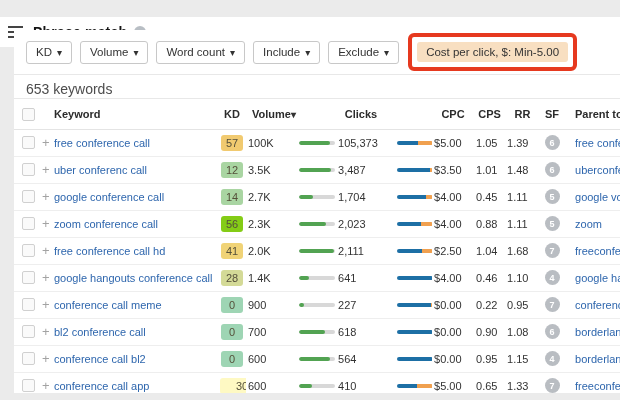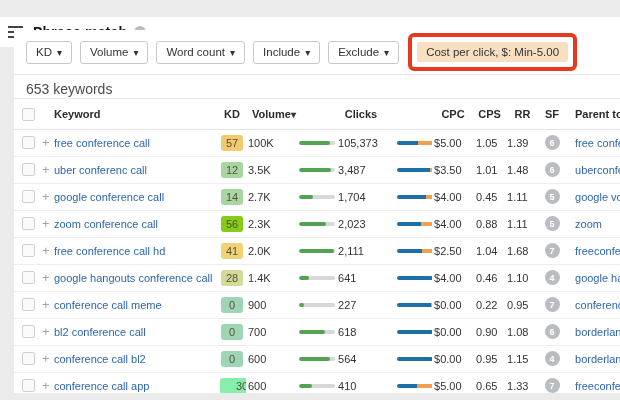--- a/index.html
+++ b/index.html
@@ -368,21 +368,21 @@
     <td class="ar">0.95</td>
     <td class="ar">1.15</td>
     <td class="ac"><span class="sf-badge">4</span></td>
     <td class="al parent-td"><a class="kw">borderlan</a></td>
   </tr>
 
   <tr>
     <td class="cb-cell"><input type="checkbox" style=""></td>
     <td><span class="plus"></span></td>
     <td class="al"><a class="kw">conference call app</a></td>
-    <td class="ac"><span class="kd-badge" style="background: #86efac; padding-left: 16px;">30</span></td>
+    <td class="ac"><span class="kd-badge" style="background: #fef9c3; padding-left: 16px;">30</span></td>
     <td class="ar">600</td>
     <td>
             <div class="vbar">
               <div class="vbar-fill" style="width: 35%;"></div>
             </div>
           </td>
     <td class="ar">410</td>
     <td>
             <div class="cbar">
               <div class="cbar-blue" style="width: 55%;"></div>

